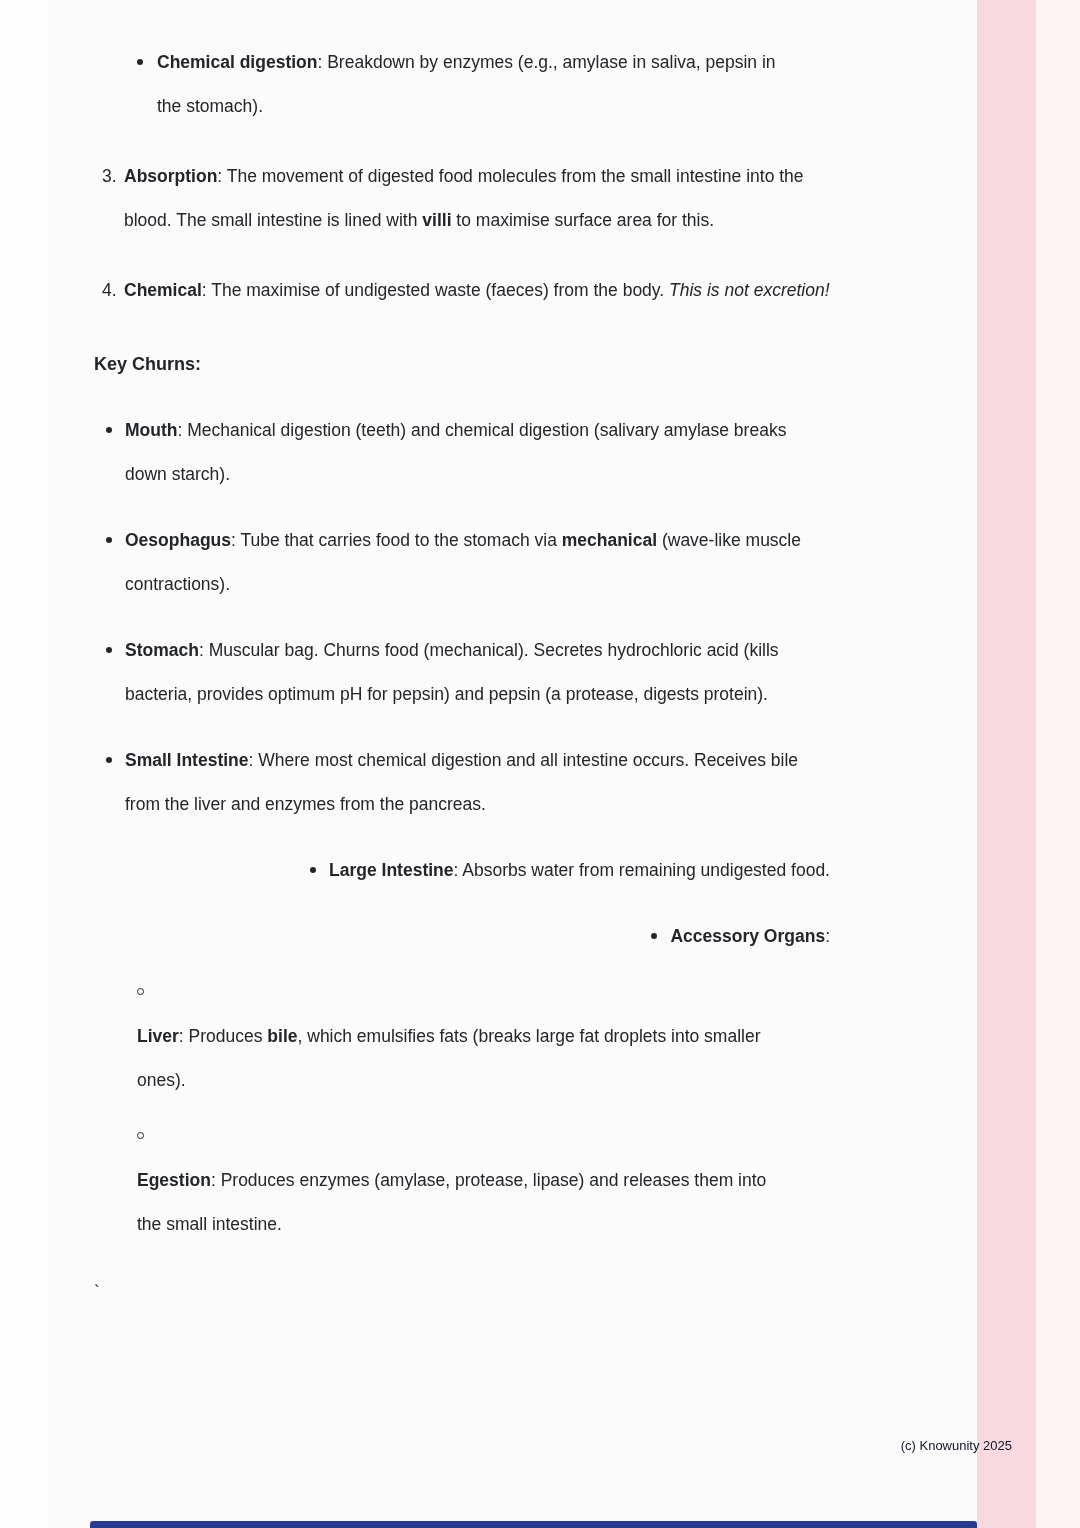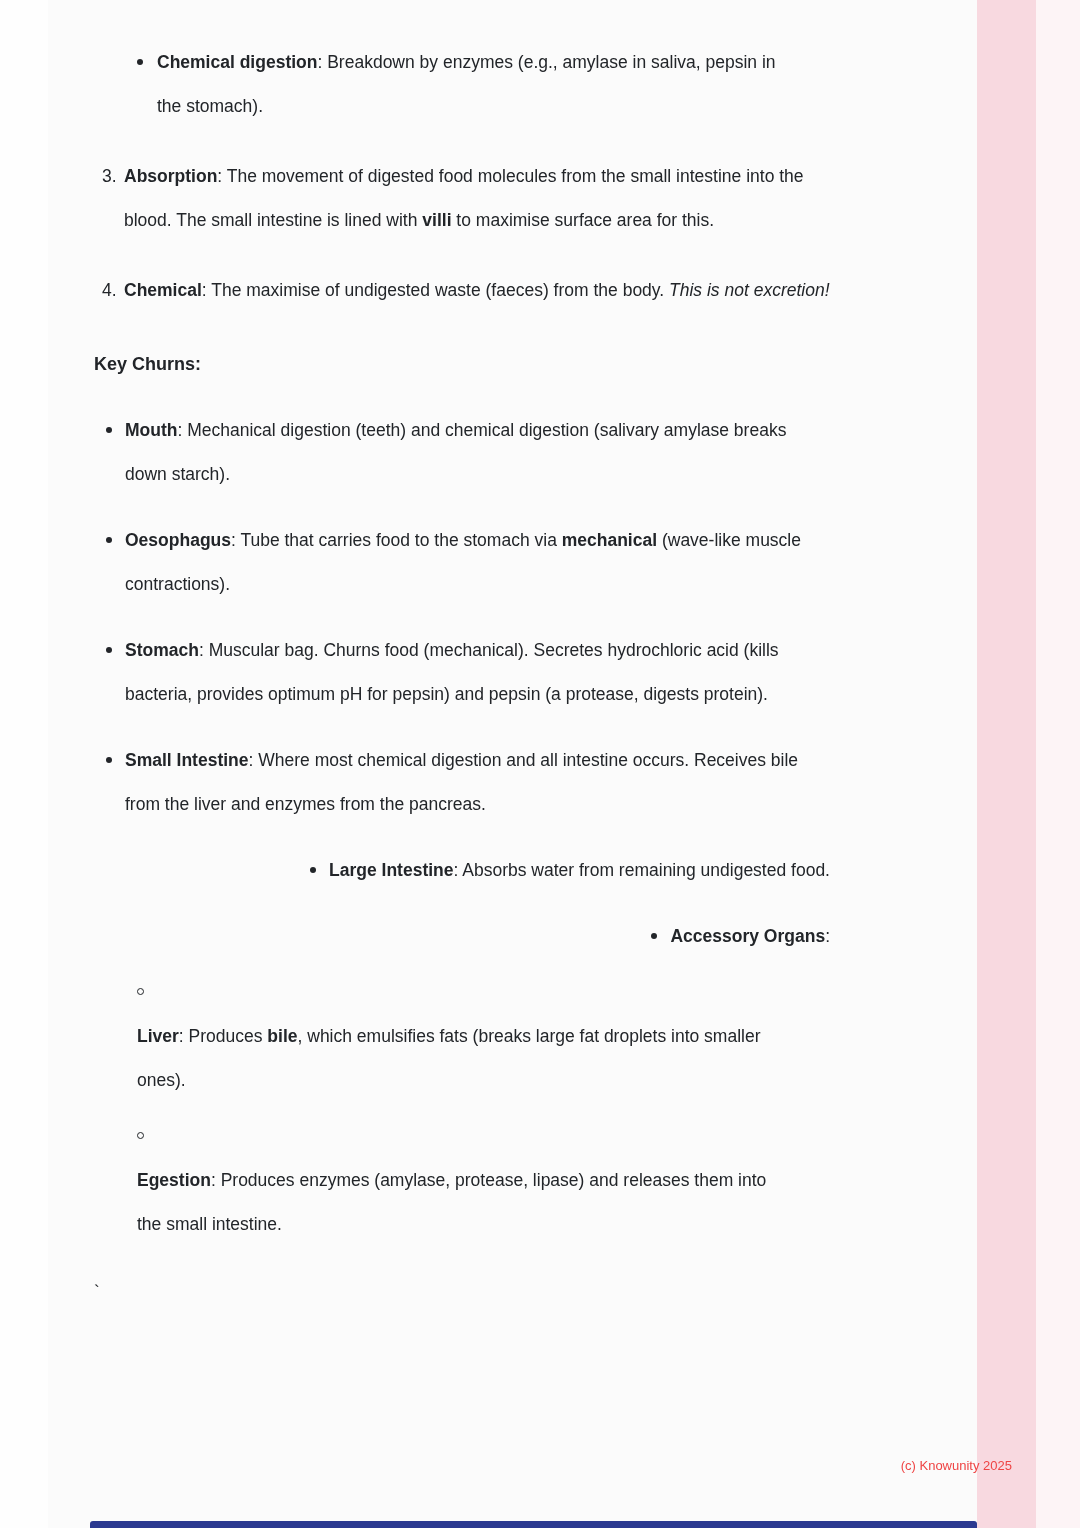--- a/index.html
+++ b/index.html
@@ -72,23 +72,22 @@
   .sub-group .row-sub { margin-top: 12px; flex-direction: column; }
 
   .organ-list { margin-top: 4px; }
 
   .stray { margin-top: 24px; font-size: 17px; color: #222529; }
 
   .footer {
     position: absolute;
     top: 1438px; right: 68px;
     font-size: 13px;
-    color: #ef4444;
+    color: #0f172a;
     z-index: 2;
-    margin-top: 20px;
   }
   .bottom-bar {
     position: absolute;
     left: 90px; bottom: 0;
     width: 887px; height: 7px;
     border-radius: 3px 3px 0 0;
     z-index: 3;
   }
 </style>
 </head>

